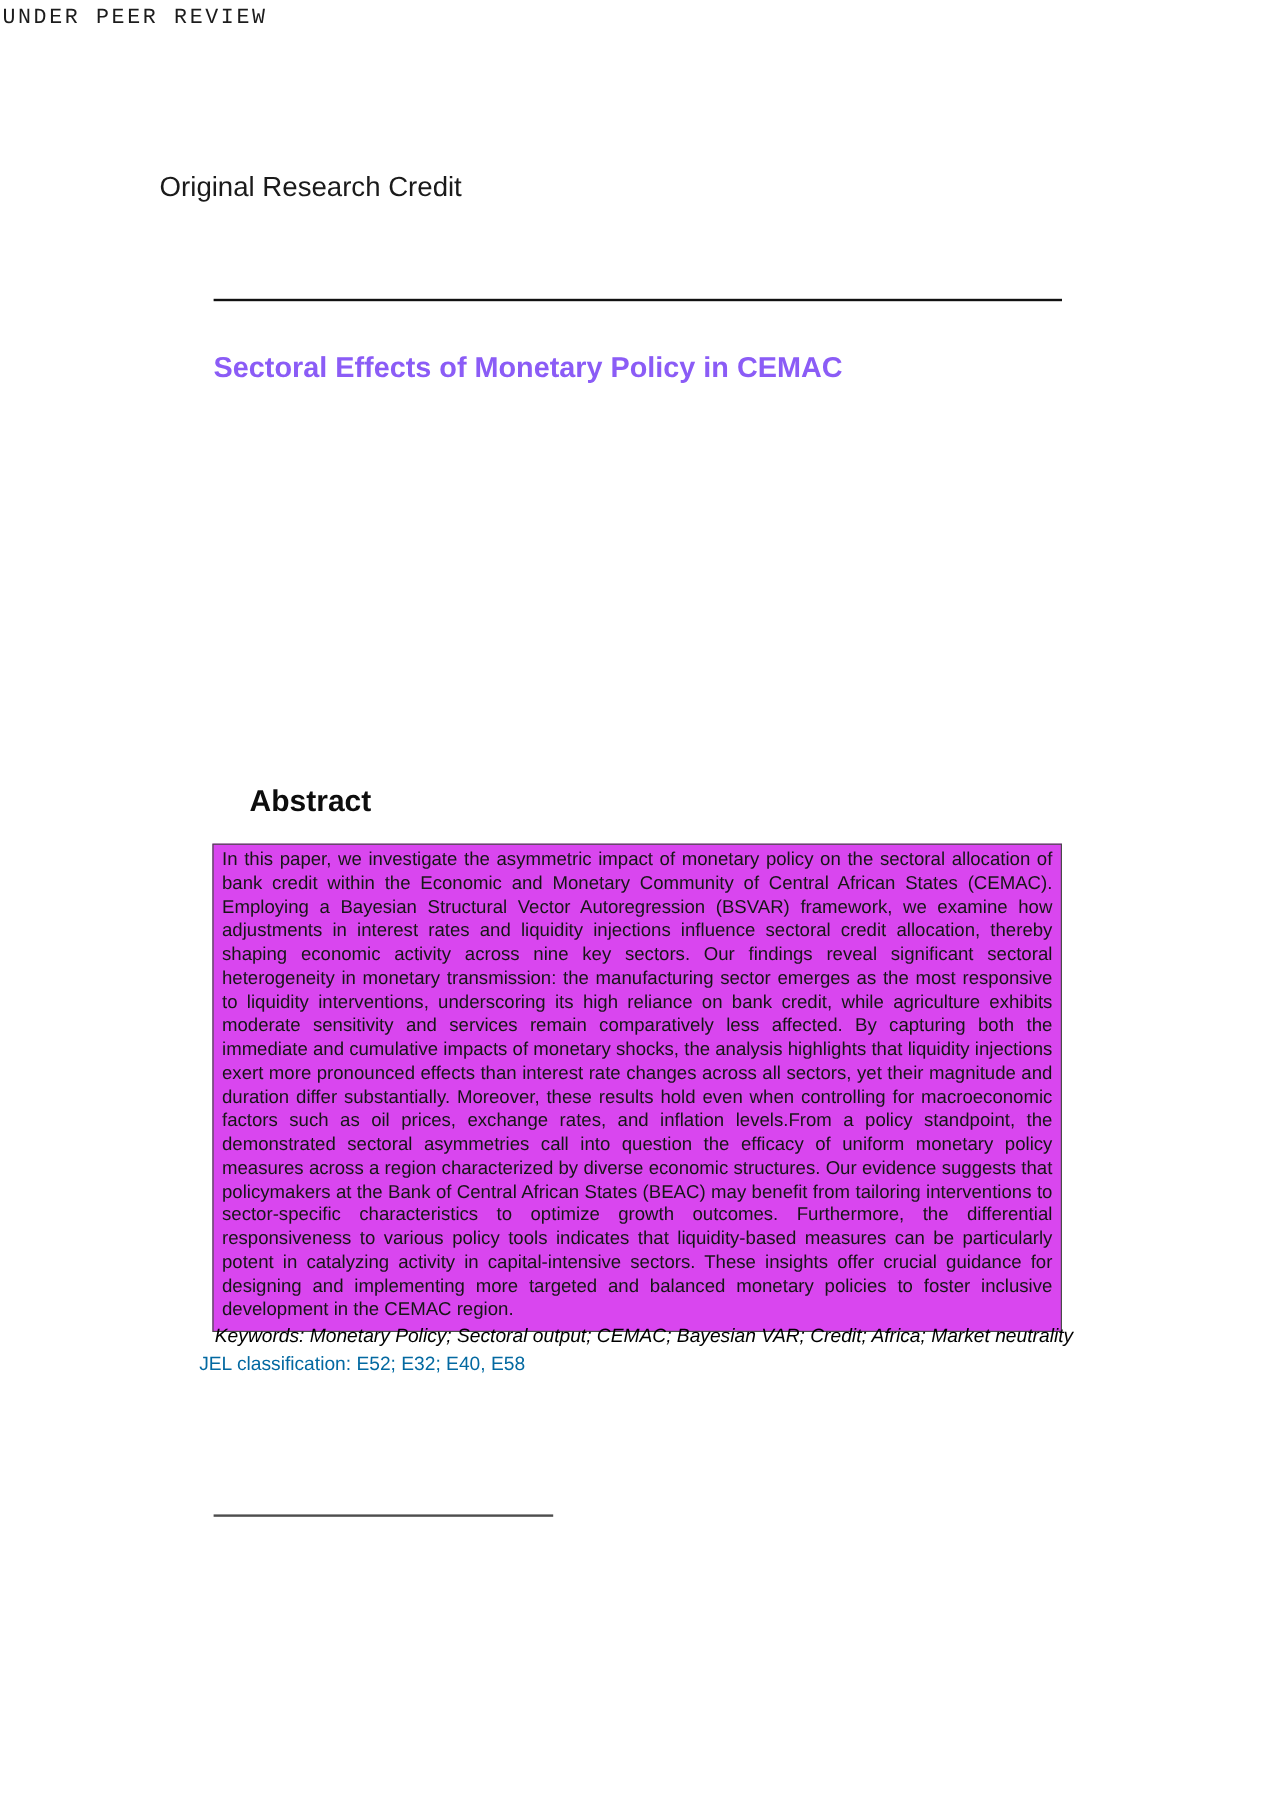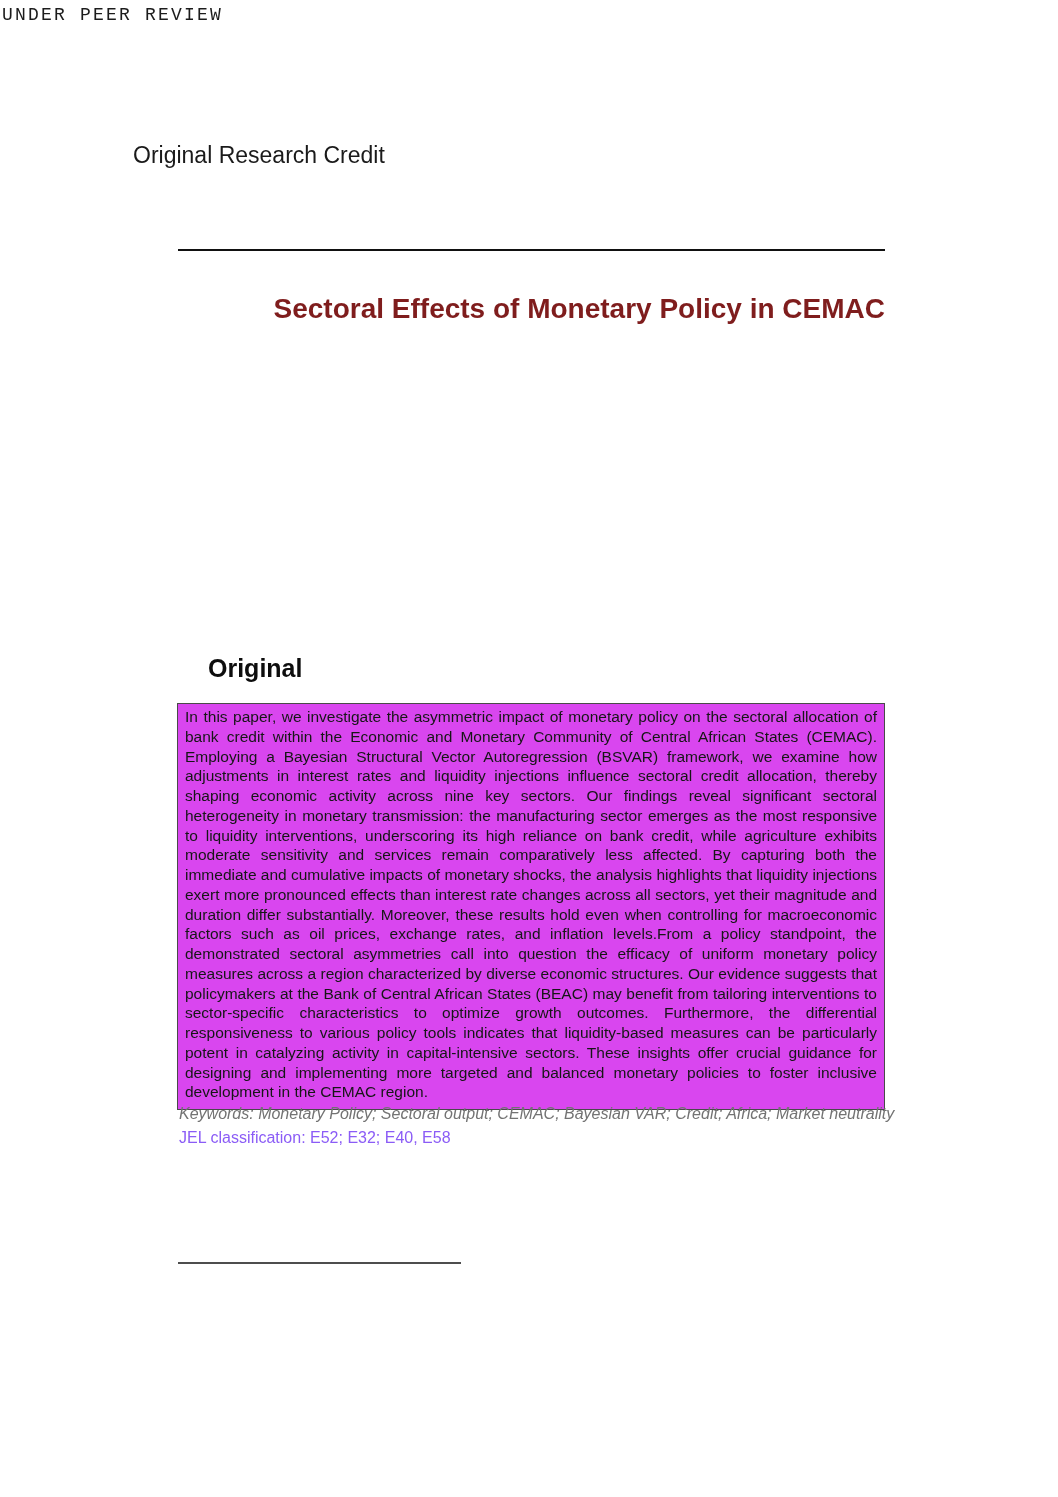--- a/index.html
+++ b/index.html
@@ -42,24 +42,24 @@
     width: 707px;
     height: 2px;
     background: #111111;
   }
 
   .paper-title {
     position: absolute;
     left: 178px;
     top: 293px;
     width: 707px;
-    text-align: right;
-    font-size: 28px;
+    text-align: left;
+    font-size: 24px;
     font-weight: 700;
-    color: #7f1d1d;
+    color: #8b5cf6;
     white-space: nowrap;
   }
 
   .abstract-heading {
     position: absolute;
     left: 208px;
     top: 654px;
     font-size: 25px;
     font-weight: 700;
     color: #0d0d0d;
@@ -82,30 +82,30 @@
     color: #161616;
   }
 
   .keywords-line {
     position: absolute;
     left: 179px;
     top: 1105px;
     width: 720px;
     font-size: 16px;
     font-style: italic;
-    color: #737373;
+    color: #000000;
     white-space: nowrap;
   }
 
   .jel-line {
     position: absolute;
-    left: 179px;
+    left: 166px;
     top: 1129px;
     font-size: 16px;
-    color: #8b5cf6;
+    color: #0369a1;
     white-space: nowrap;
   }
 
   .footnote-rule {
     position: absolute;
     left: 178px;
     top: 1262px;
     width: 283px;
     height: 2px;
     background: #4d4d4d;
@@ -117,21 +117,21 @@
 <div class="page">
 
   <div class="watermark">UNDER PEER REVIEW</div>
 
   <div class="article-type">Original Research Credit</div>
 
   <div class="title-rule"></div>
 
   <h1 class="paper-title">Sectoral Effects of Monetary Policy in CEMAC</h1>
 
-  <h2 class="abstract-heading">Original</h2>
+  <h2 class="abstract-heading">Abstract</h2>
 
   <div class="abstract-box">
     <p>In this paper, we investigate the asymmetric impact of monetary policy on the sectoral allocation of bank credit within the Economic and Monetary Community of Central African States (CEMAC). Employing a Bayesian Structural Vector Autoregression (BSVAR) framework, we examine how adjustments in interest rates and liquidity injections influence sectoral credit allocation, thereby shaping economic activity across nine key sectors.  Our findings reveal significant sectoral heterogeneity in monetary transmission: the manufacturing sector emerges as the most responsive to liquidity interventions, underscoring its high reliance on bank credit, while agriculture exhibits moderate sensitivity and services remain comparatively less affected.  By capturing both the immediate and cumulative impacts of monetary shocks, the analysis highlights that liquidity injections exert more pronounced effects than interest rate changes across all sectors, yet their magnitude and duration differ substantially.  Moreover, these results hold even when controlling for macroeconomic factors such as oil prices, exchange rates, and inflation levels.From a policy standpoint, the demonstrated sectoral asymmetries call into question the efficacy of uniform monetary policy measures across a region characterized by diverse economic structures.  Our evidence suggests that policymakers at the Bank of Central African States (BEAC) may benefit from tailoring interventions to sector-specific characteristics to optimize growth outcomes. Furthermore, the differential responsiveness to various policy tools indicates that liquidity-based measures can be particularly potent in catalyzing activity in capital-intensive sectors. These insights offer crucial guidance for designing and implementing more targeted and balanced monetary policies to foster inclusive development in the CEMAC region.</p>
   </div>
 
   <div class="keywords-line">Keywords: Monetary Policy; Sectoral output; CEMAC; Bayesian VAR; Credit; Africa; Market neutrality</div>
 
   <div class="jel-line">JEL classification: E52; E32; E40, E58</div>
 
   <div class="footnote-rule"></div>

